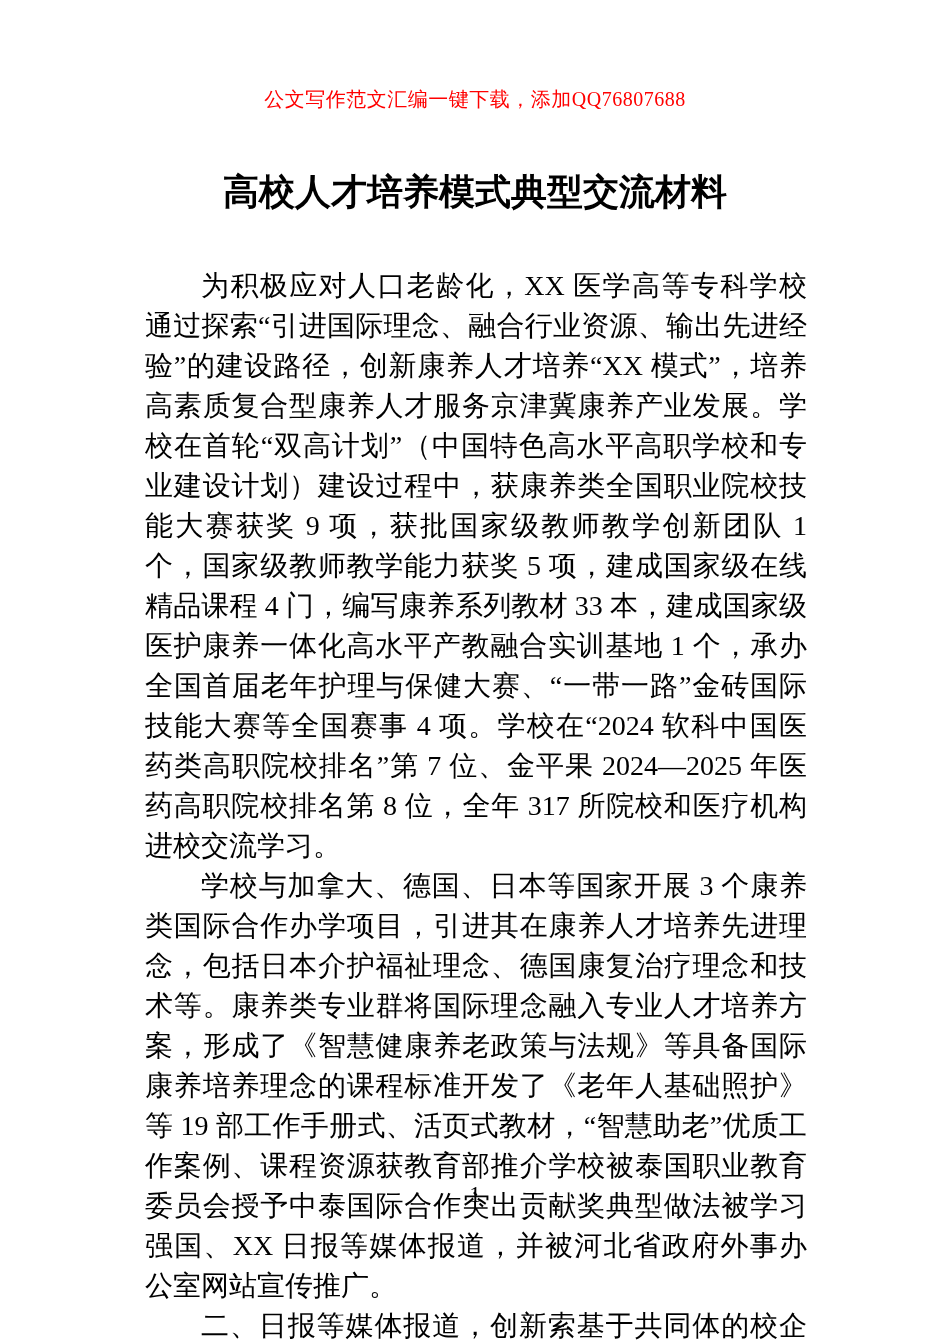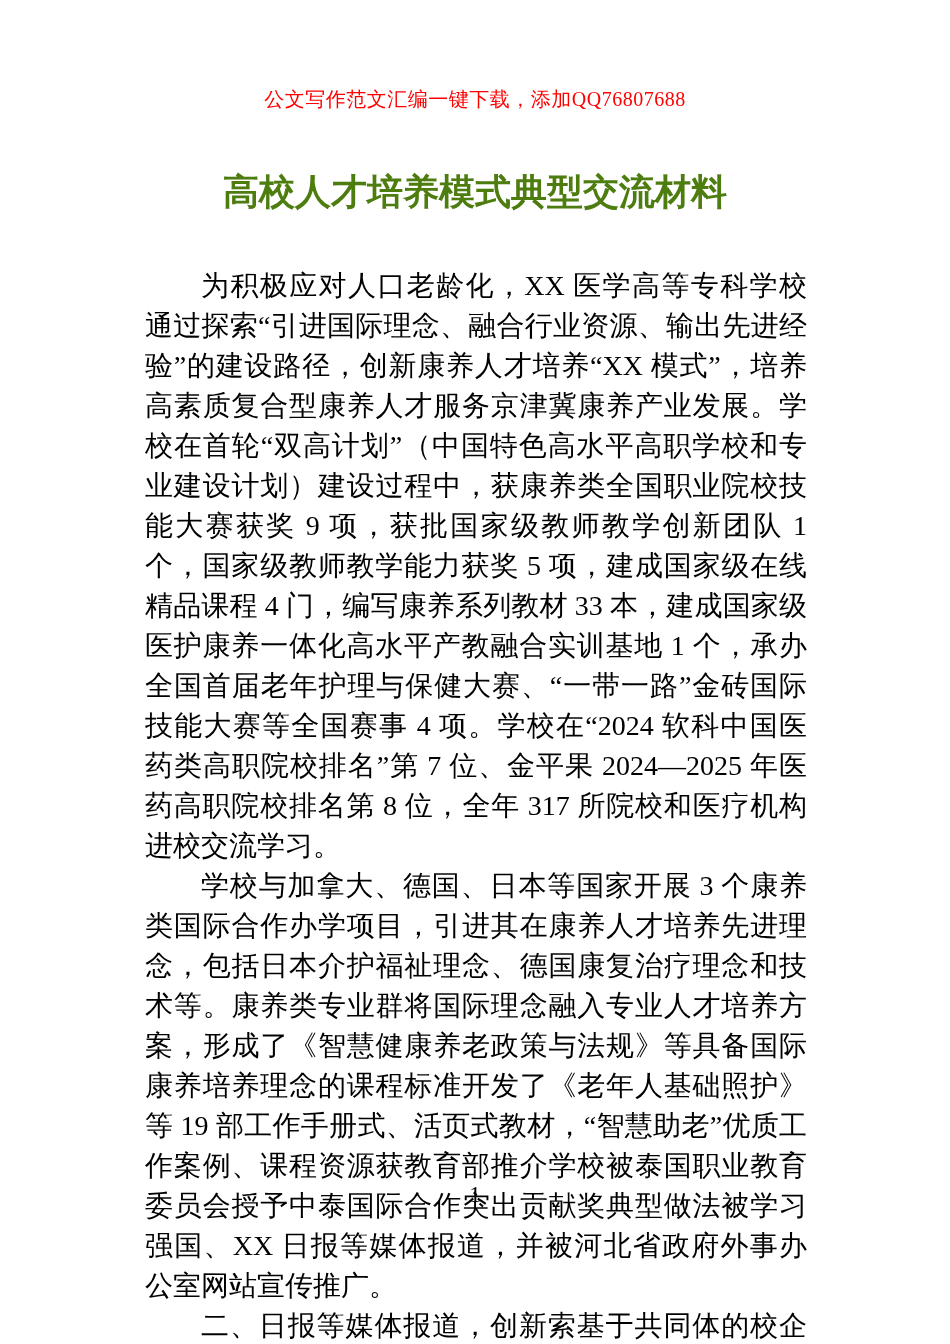--- a/index.html
+++ b/index.html
@@ -29,21 +29,21 @@
   }
   .doc-title {
     position: absolute;
     top: 168px;
     left: 0;
     width: 100%;
     margin: 0;
     text-align: center;
     font-size: 36px;
     font-weight: bold;
-    color: #4d7c0f;
+    color: #000000;
   }
   .content {
     position: absolute;
     top: 266px;
     left: 145px;
     width: 662px;
     font-size: 28px;
     line-height: 40px;
     text-align: justify;
     text-justify: inter-ideograph;

